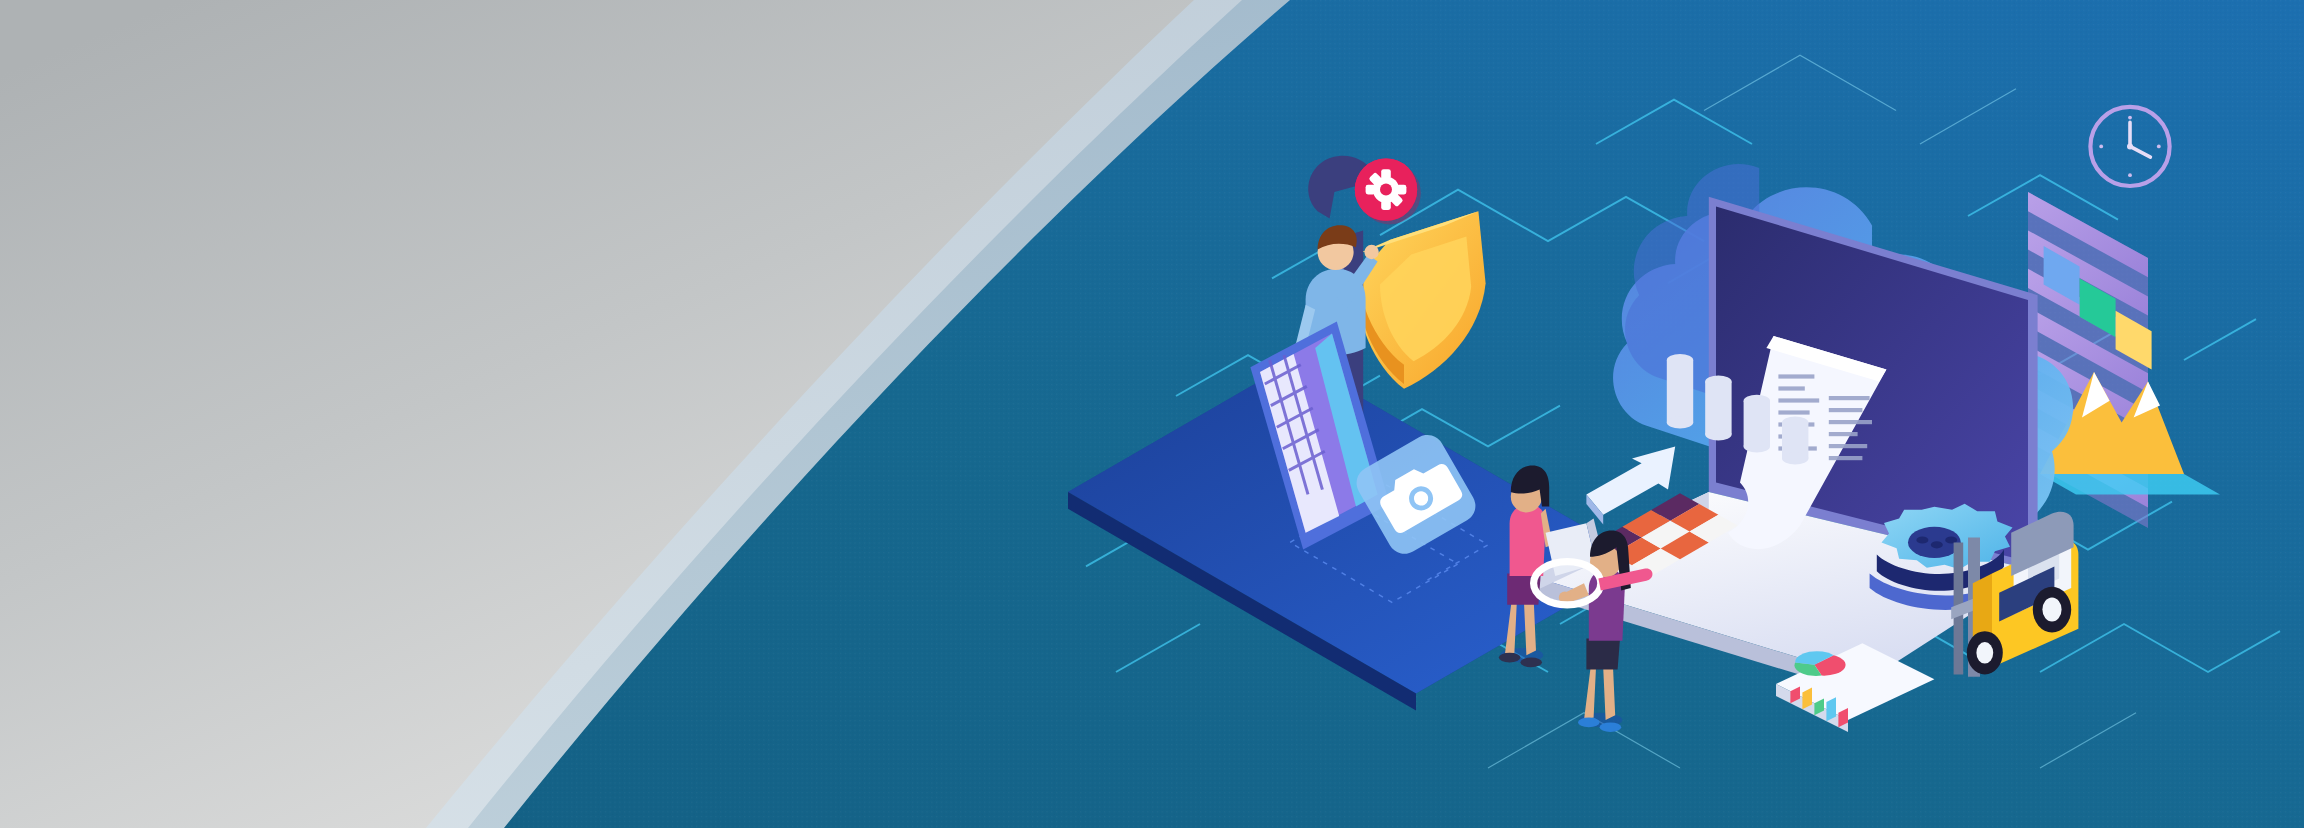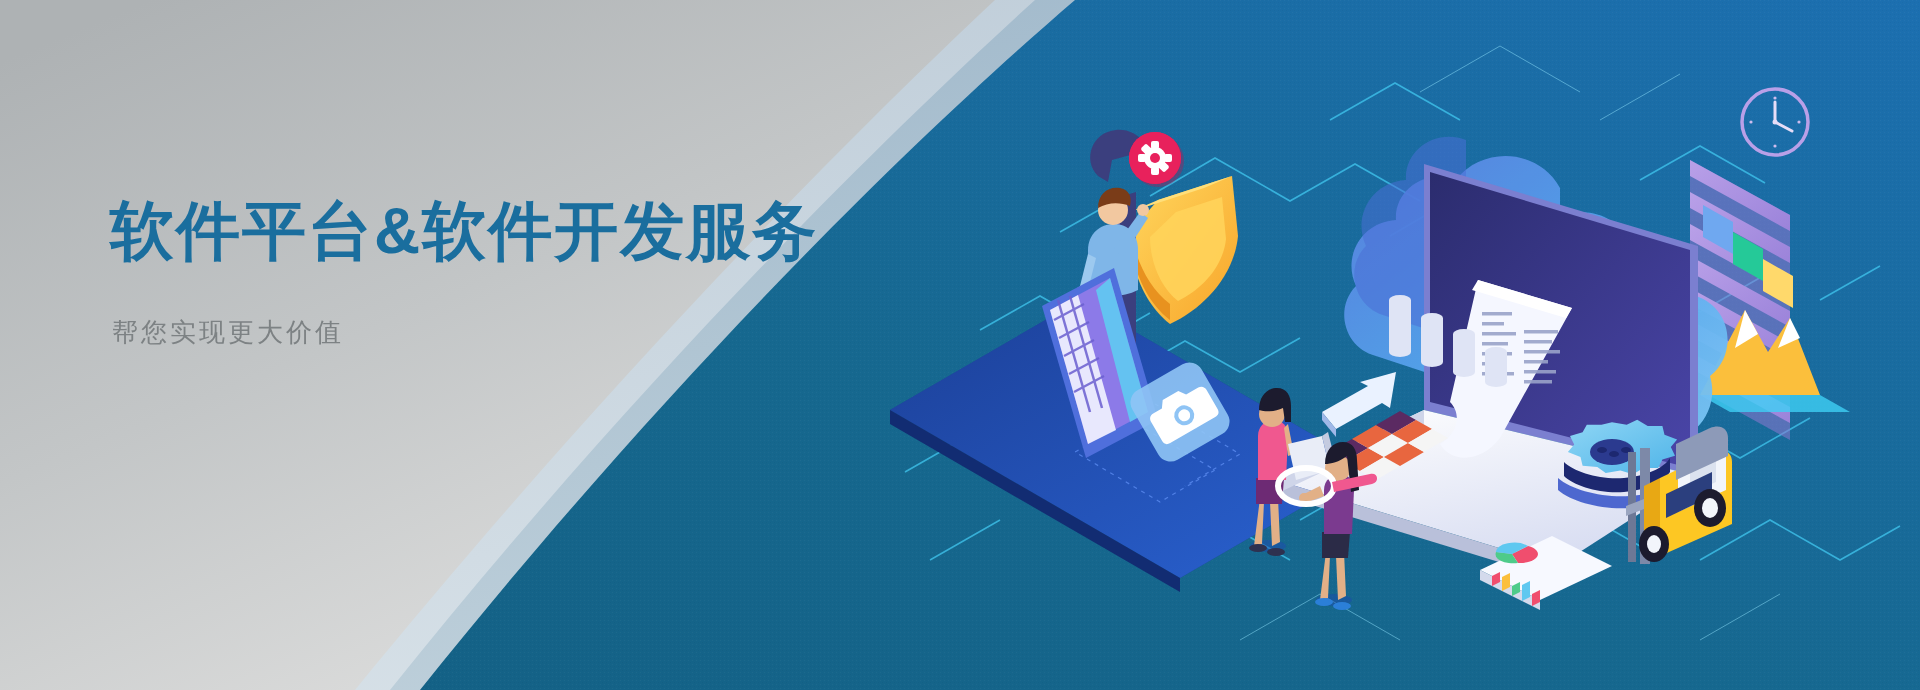--- a/index.html
+++ b/index.html
@@ -460,18 +460,14 @@
       <path d="M1676,444 l34,-16 c10,-4 18,0 18,10 l0,18 l-52,24 Z" fill="#8d9ab8"></path>
       <path d="M1666,494 l46,-22 l0,24 l-46,22 Z" fill="#2b3f7e"></path>
       <ellipse cx="1710" cy="508" rx="16" ry="19" fill="#1c1b2e"></ellipse>
       <ellipse cx="1710" cy="508" rx="8" ry="10" fill="#f2f5fb"></ellipse>
       <ellipse cx="1654" cy="544" rx="15" ry="18" fill="#1c1b2e"></ellipse>
       <ellipse cx="1654" cy="544" rx="7" ry="9" fill="#f2f5fb"></ellipse>
     </g>
 
   </svg>
 
-  <div class="text-block">
-    <h1 class="title">软件平台&amp;软件开发服务</h1>
-    <p class="subtitle">帮您实现更大价值</p>
-  </div>
 
 </div>
 
 </body></html>

